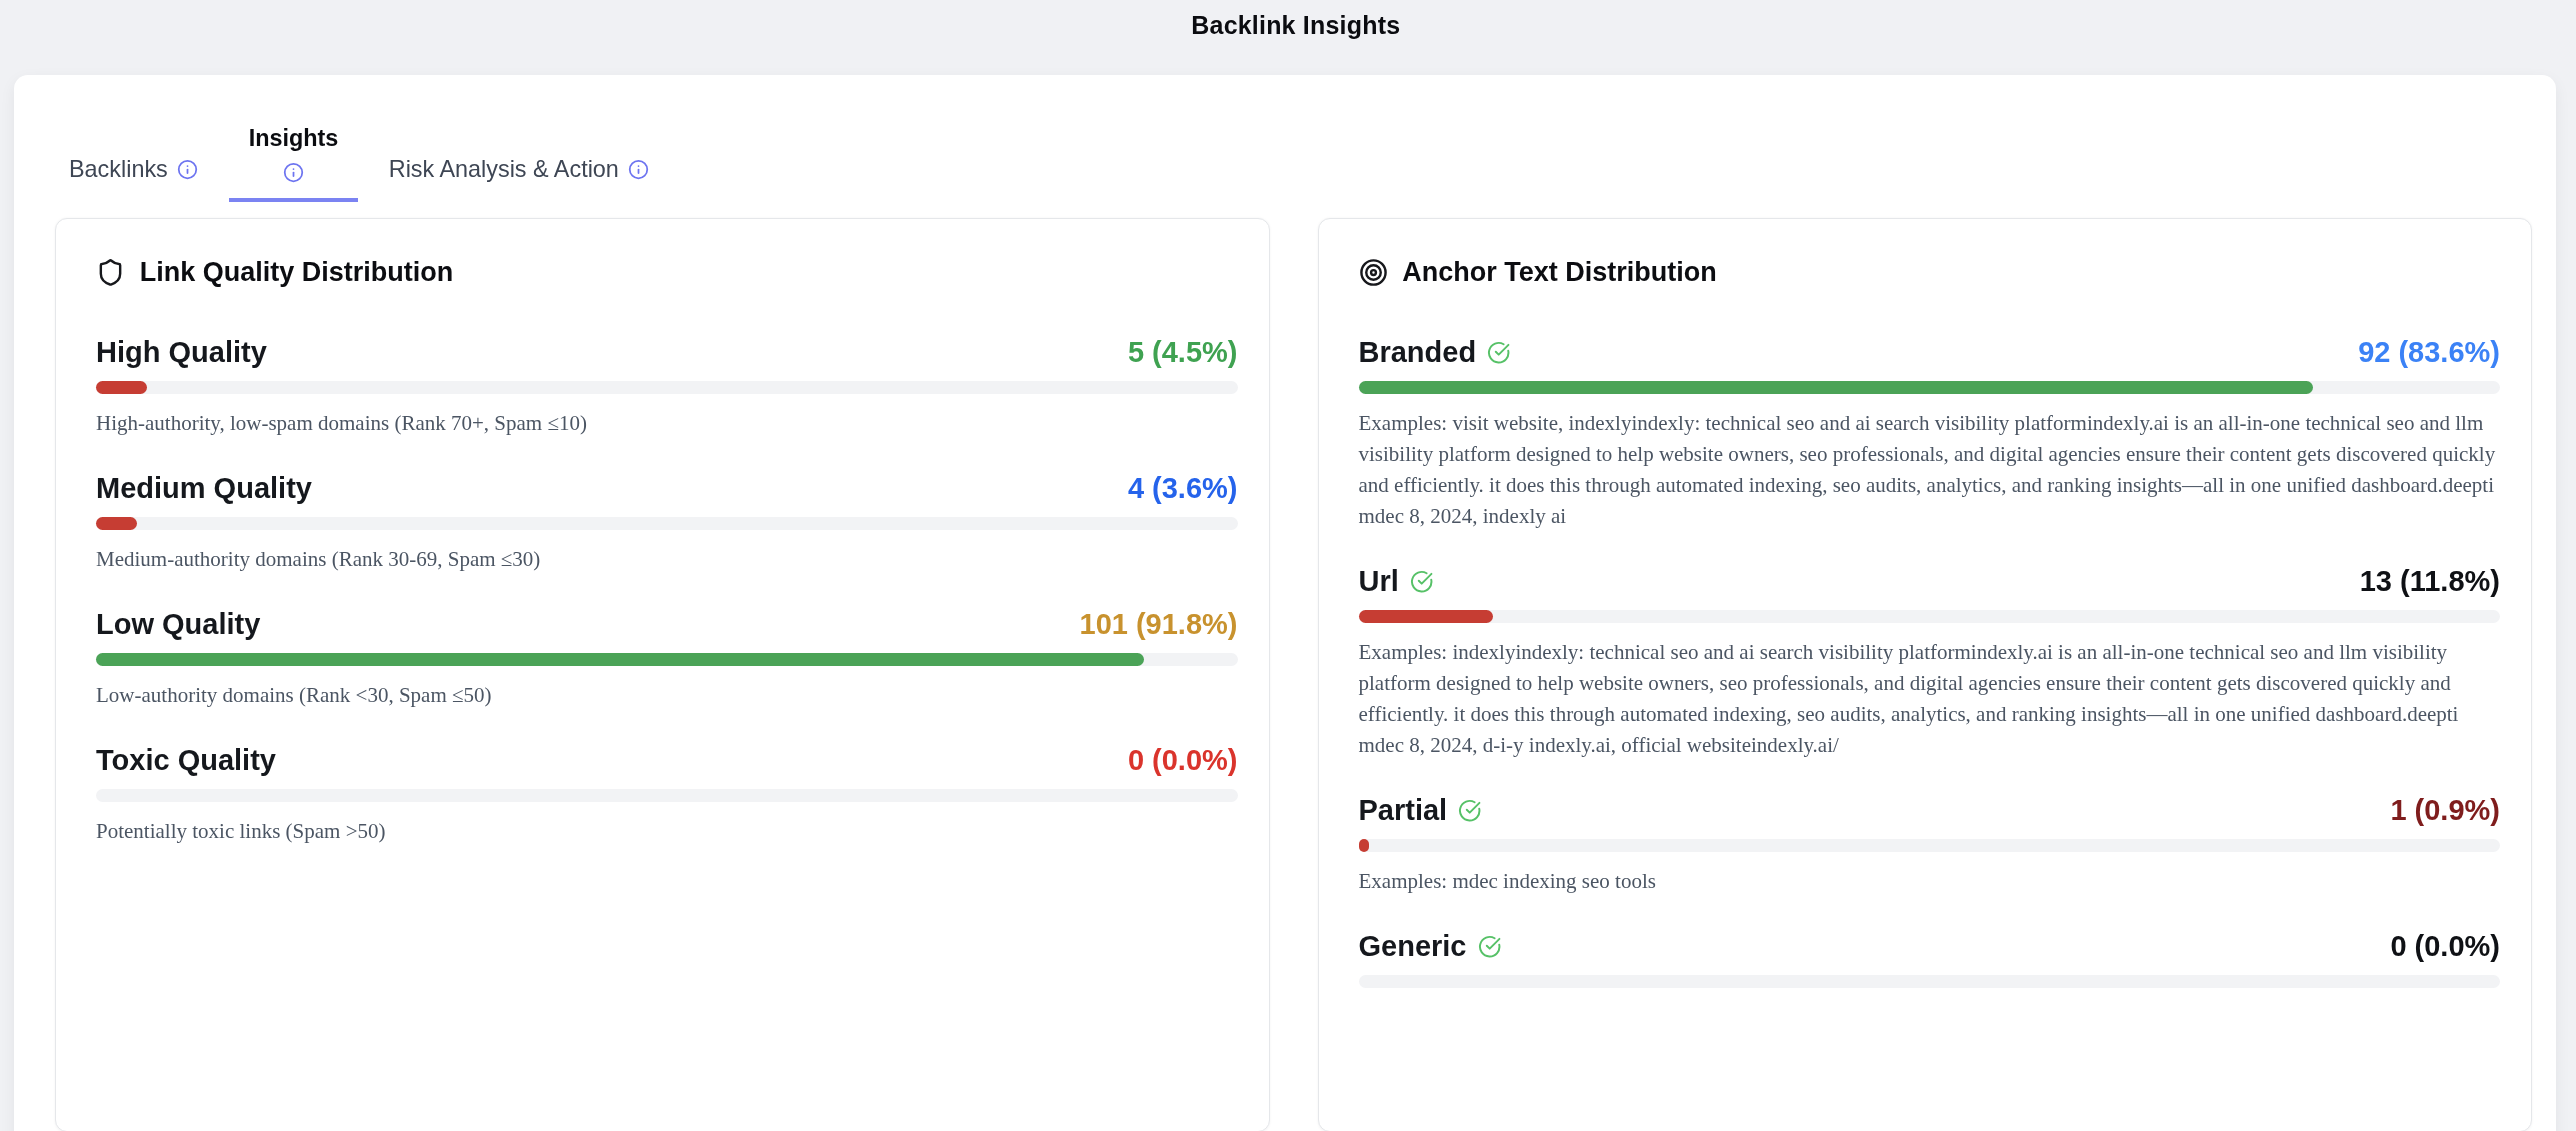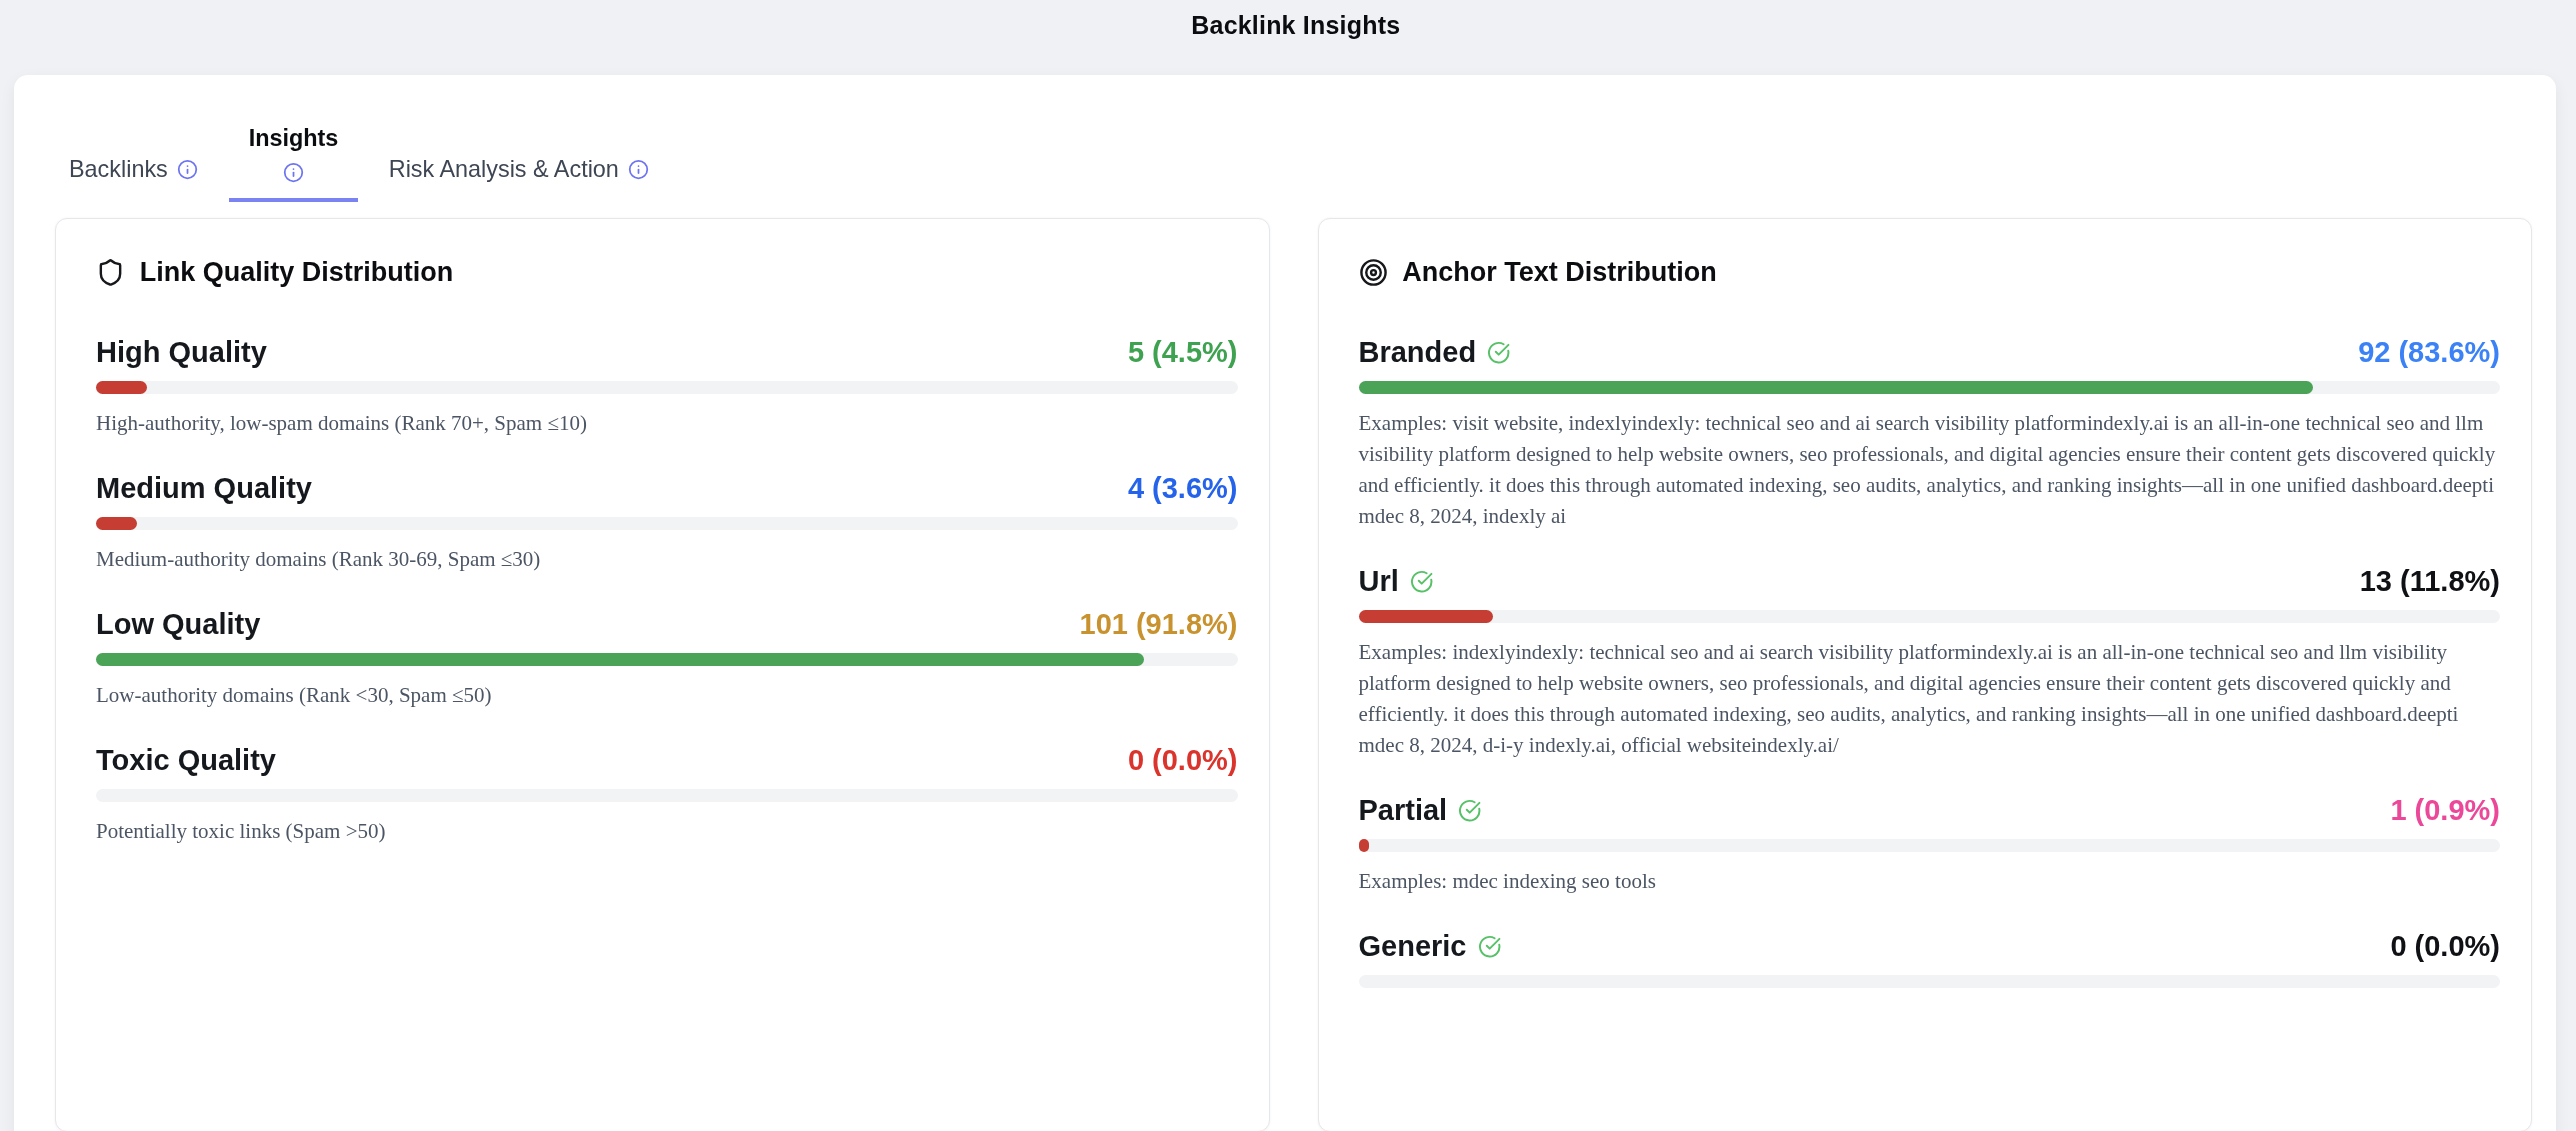--- a/index.html
+++ b/index.html
@@ -205,21 +205,21 @@
 
       <div class="row">
         <div class="row-head">
           <span class="row-label-wrap">
             <span class="row-label">Partial</span>
             <svg class="check-icon" viewBox="0 0 24 24" fill="none" stroke="#56c167" stroke-width="2" stroke-linecap="round" stroke-linejoin="round">
                 <path d="M21.801 10A10 10 0 1 1 17 3.335"></path>
                 <path d="m9 11 3 3L22 4"></path>
               </svg>
           </span>
-          <span class="row-value" style="color: #ec4899;">1 (0.9%)</span>
+          <span class="row-value" style="color: #7f1d1d;">1 (0.9%)</span>
         </div>
         <div class="track">
             <div class="fill" style="width: 0.9%; background: rgb(198, 61, 51);"></div>
           </div>
         <div class="examples">Examples: mdec indexing seo tools</div>
       </div>
 
       <div class="row">
         <div class="row-head">
           <span class="row-label-wrap">

